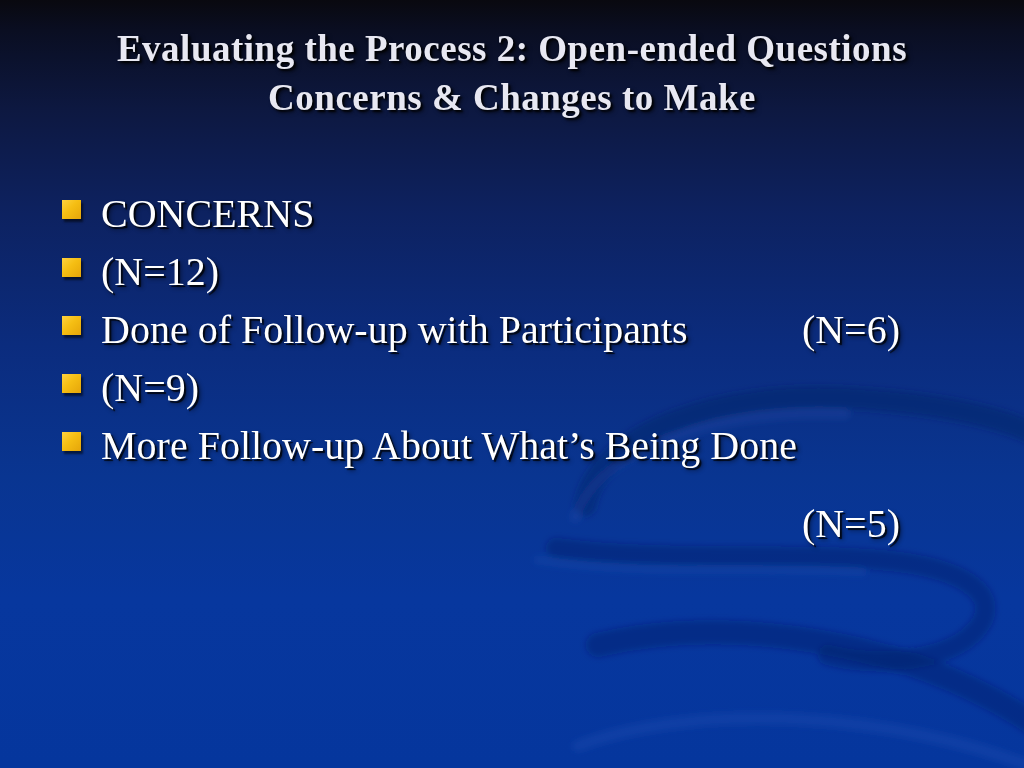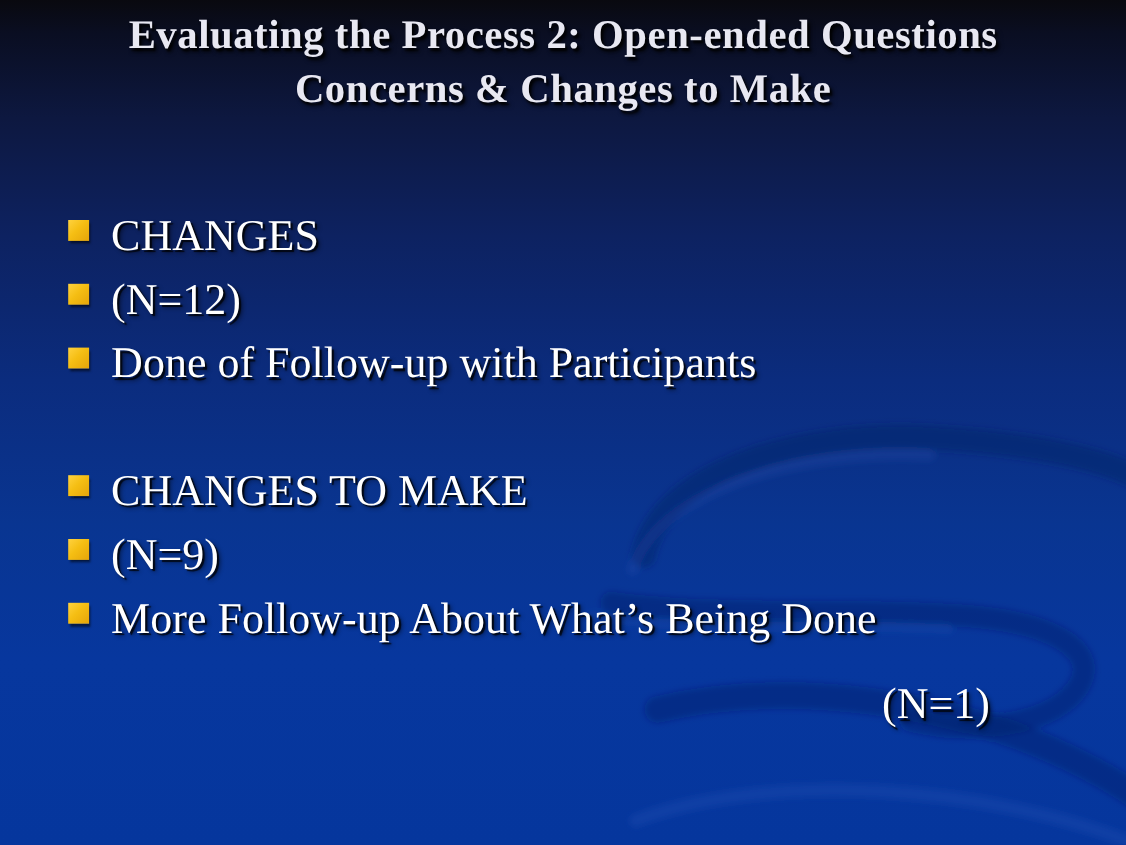--- a/index.html
+++ b/index.html
@@ -15,21 +15,21 @@
       #0A0E22 4%,
       #0D1840 14%,
       #0D2261 28%,
       #0B2C7E 45%,
       #093591 62%,
       #07379E 78%,
       #05369D 100%);
   }
   .swirl { position: absolute; top: 0; left: 0; width: 1024px; height: 768px; }
   .title {
-    position: absolute; top: 8px; left: 0; width: 100%;
+    position: absolute; top: 24px; left: 0; width: 100%;
     text-align: center; color: #E8E8F2; font-weight: bold;
     font-size: 37px; line-height: 49px;
     text-shadow: 2px 2px 2px rgba(0,0,0,0.85), 3px 3px 4px rgba(0,0,0,0.55);
     letter-spacing: 0.5px;
   }
   ul.bullets {
     position: absolute; top: 186px; left: 62px; width: 838px;
     margin: 0; padding: 0; list-style: none;
   }
   li.row { display: flex; align-items: flex-start; height: 58px; }
@@ -74,56 +74,50 @@
   <div class="title">
     <div>Evaluating the Process 2: Open-ended Questions</div>
     <div>Concerns &amp; Changes to Make</div>
   </div>
 
   <ul class="bullets">
 
     <li class="row">
       <span class="sq"></span>
       <span class="body">
-        <span class="label">CHANGES</span>
+        <span class="label">CONCERNS</span>
         <span class="nval"></span>
       </span>
     </li>
 
     <li class="row">
       <span class="sq"></span>
       <span class="body">
         <span class="nval">(N=12)</span>
       </span>
     </li>
 
     <li class="row">
       <span class="sq"></span>
       <span class="body">
         <span class="label">Done of Follow-up with Participants</span>
+        <span class="nval">(N=6)</span>
       </span>
     </li>
 
-    <li class="row gap">
-      <span class="sq"></span>
-      <span class="body">
-        <span class="label">CHANGES TO MAKE</span>
-        <span class="nval"></span>
-      </span>
-    </li>
 
     <li class="row">
       <span class="sq"></span>
       <span class="body">
         <span class="nval">(N=9)</span>
       </span>
     </li>
 
     <li class="row two-line">
       <span class="sq"></span>
       <span class="body">
         <span class="label">More Follow-up About What’s Being Done</span>
-        <span class="nval">(N=1)</span>
+        <span class="nval">(N=5)</span>
       </span>
     </li>
 
   </ul>
 </div>
 
 </body></html>

